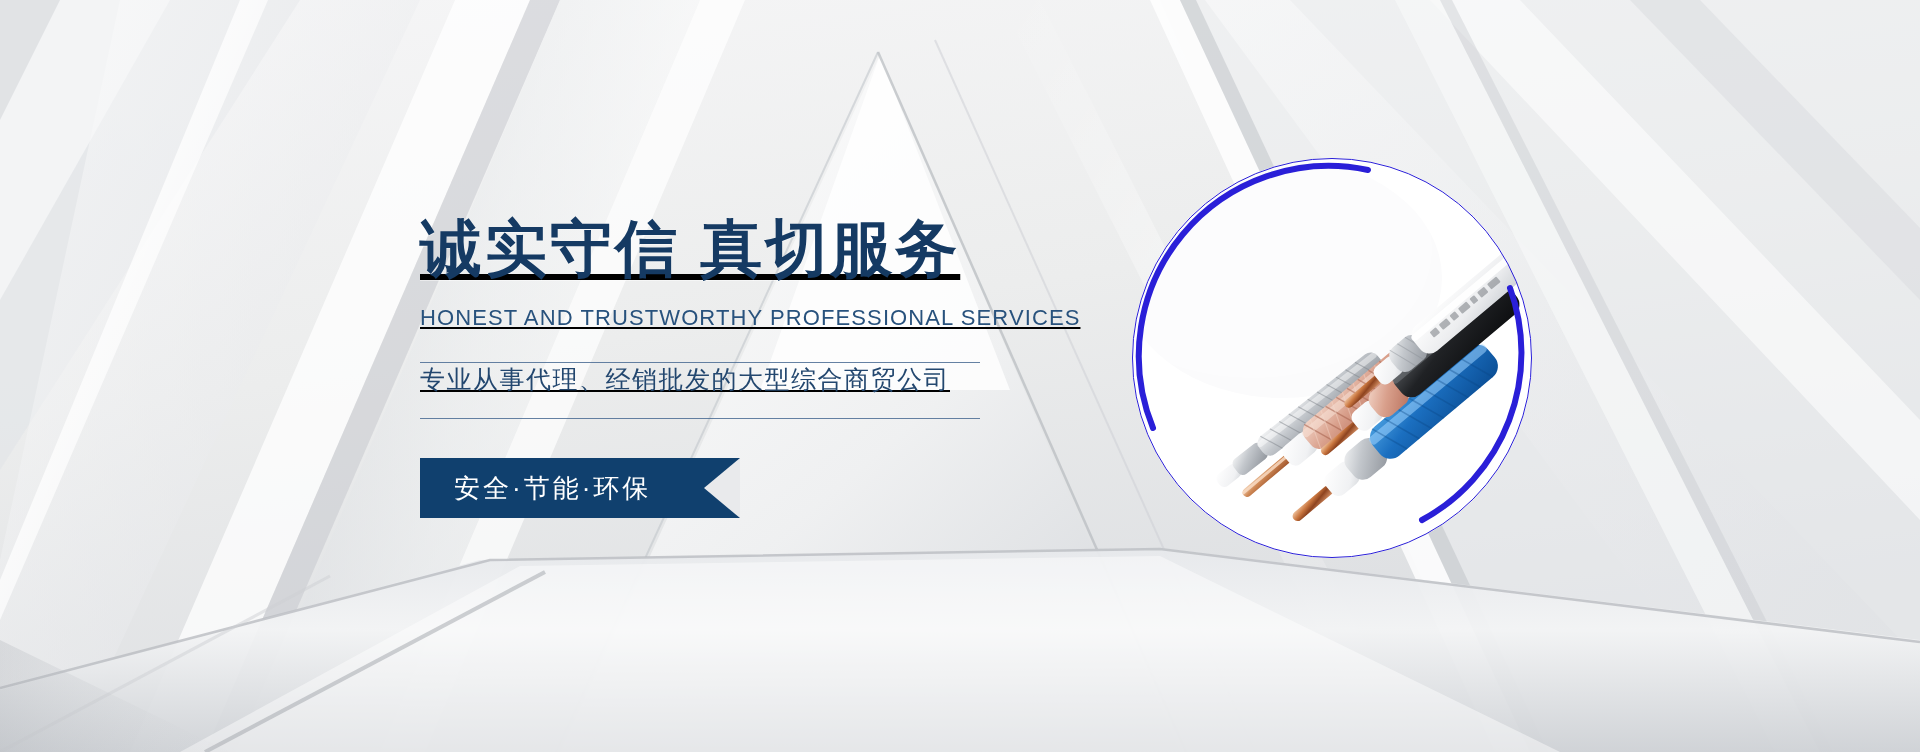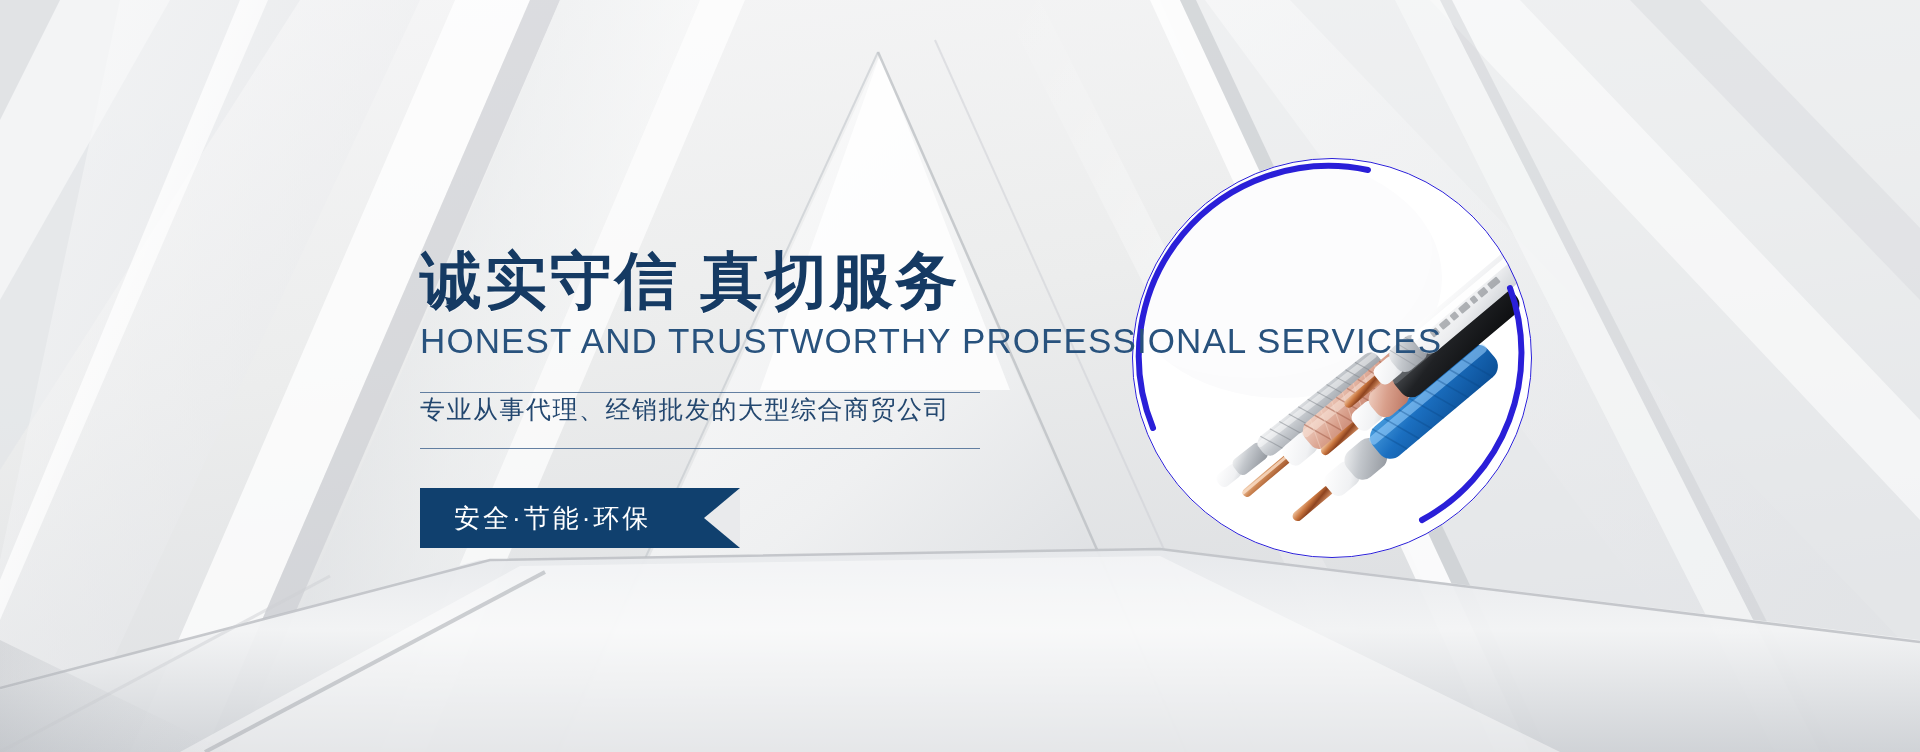--- a/index.html
+++ b/index.html
@@ -18,38 +18,39 @@
   }
 
   
   .bg-layer { position:absolute; inset:0; overflow:hidden; }
 
   .bg-svg { position:absolute; inset:0; width:1920px; height:752px; display:block; }
 
   
   .content {
     position:absolute;
-    left:420px; top:248px;
+    left:420px; top:216px;
     width:640px;
     z-index:6;
+    text-decoration:underline;
   }
 
   .headline {
     font-size:62px;
     font-weight:bold;
     letter-spacing:3px;
     color:#153a63;
     line-height:1.05;
     white-space:nowrap;
     text-shadow:0 1px 0 rgba(255,255,255,.45);
   }
 
   .subhead {
-    margin-top:8px;
-    font-size:35px;
+    margin-top:24px;
+    font-size:22px;
     letter-spacing:1.1px;
     color:#28527d;
     white-space:nowrap;
     font-weight:400;
   }
 
   .rule {
     width:560px;
     height:1px;
     background:#4a6b93;

